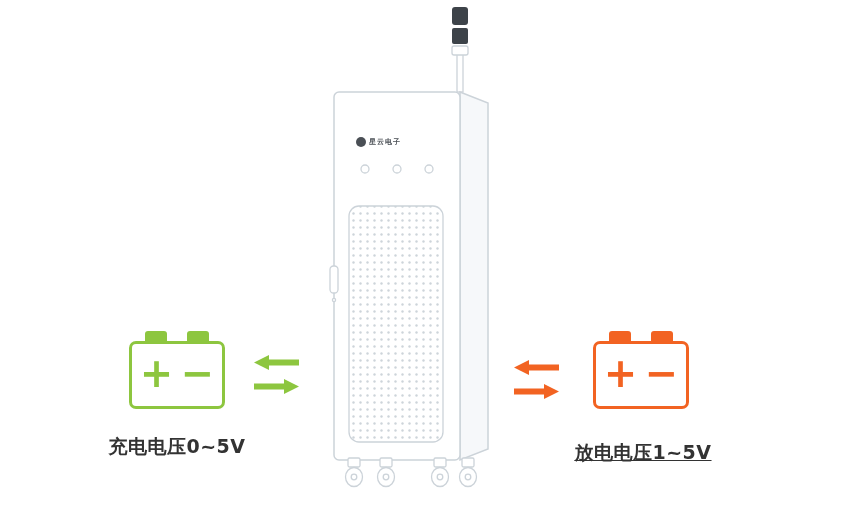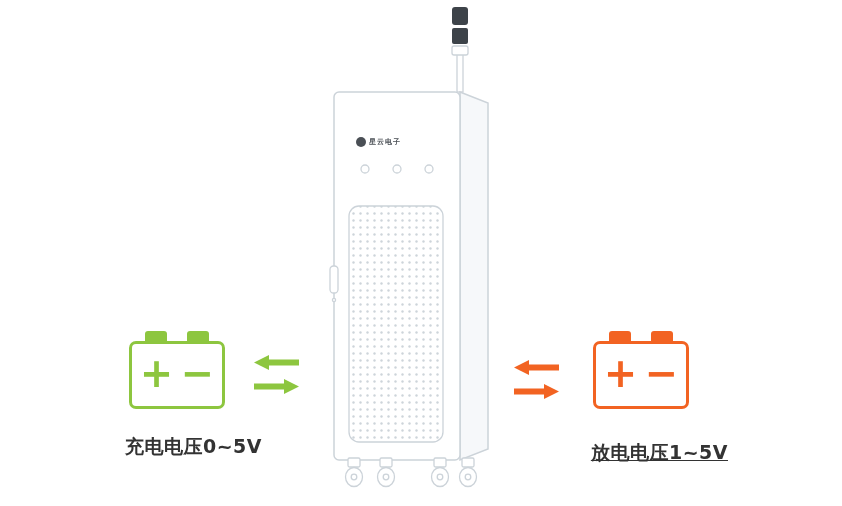--- a/index.html
+++ b/index.html
@@ -28,21 +28,21 @@
   .terminal.t-left{left:13px;}
   .terminal.t-right{right:13px;}
   .battery.charge .terminal{background:var(--charge-green);}
   .battery.discharge .terminal{background:var(--discharge-orange);}
   .sym{font-size:40px;font-weight:700;line-height:1;margin-top:-4px;}
   .battery.charge .sym{color:var(--charge-green);}
   .battery.discharge .sym{color:var(--discharge-orange);}
 
   
   .label{
-    position:absolute;width:170px;text-align:right;
+    position:absolute;width:170px;text-align:center;
     font-size:19px;font-weight:700;color:var(--text-dark);letter-spacing:0.5px;
   }
   .label.charge{left:92px;top:434px;}
   .label.discharge{left:558px;top:440px;text-decoration:underline;}
 
   
   .arrow{position:absolute;width:45px;height:15px;}
   .arrow svg{display:block;}
   .arrow.green polygon{fill:var(--charge-green);}
   .arrow.orange polygon{fill:var(--discharge-orange);}

